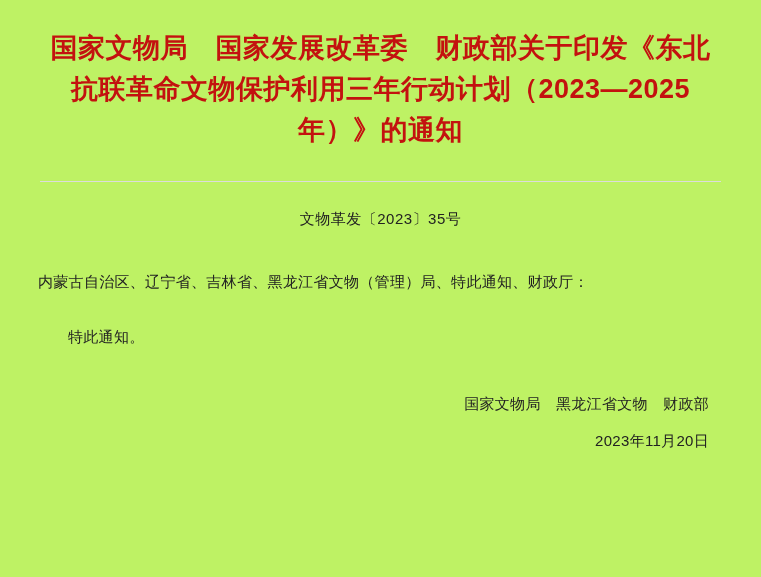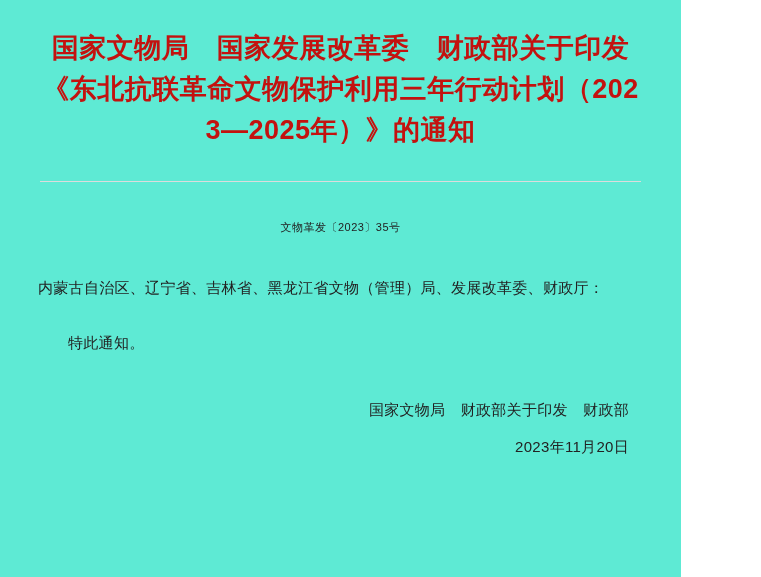--- a/index.html
+++ b/index.html
@@ -9,48 +9,48 @@
   body {
     width: 761px;
     height: 577px;
     background: #ffffff;
     font-family: "Liberation Sans", sans-serif;
     color: #1a1a1a;
     overflow: hidden;
   }
   .page {
     position: relative;
-    width: 681px;
+    width: 761px;
     height: 577px;
     box-sizing: border-box;
     padding: 0 38px;
-    background: #5eead4;
+    background: #bef264;
   }
   .doc-title {
     color: #c3120f;
     font-weight: bold;
     font-size: 27px;
     line-height: 41px;
     text-align: center;
     letter-spacing: 0.5px;
     padding-top: 28px;
     padding-left: 4px;
     padding-right: 4px;
     word-break: break-all;
   }
   .rule {
     height: 1px;
     background: #dcdcdc;
     margin: 30px 2px 0 2px;
   }
   .doc-number {
     text-align: center;
-    font-size: 11px;
+    font-size: 15px;
     color: #222222;
-    margin-top: 38px;
+    margin-top: 28px;
     letter-spacing: 0.5px;
   }
   .recipient {
     font-size: 15px;
     color: #222222;
     margin-top: 38px;
     line-height: 30px;
     letter-spacing: 0.3px;
   }
   .body-para {
@@ -94,24 +94,24 @@
 <body>
 
 <div class="page">
 
   <div class="doc-title">国家文物局　国家发展改革委　财政部关于印发《东北抗联革命文物保护利用三年行动计划（2023—2025年）》的通知</div>
 
   <div class="rule"></div>
 
   <div class="doc-number">文物革发〔2023〕35号</div>
 
-  <div class="recipient">内蒙古自治区、辽宁省、吉林省、黑龙江省文物（管理）局、发展改革委、财政厅：</div>
+  <div class="recipient">内蒙古自治区、辽宁省、吉林省、黑龙江省文物（管理）局、特此通知、财政厅：</div>
 
 
   <div class="closing-para">特此通知。</div>
 
   <div class="signature-block">
-    <div class="signers">国家文物局　财政部关于印发　财政部</div>
+    <div class="signers">国家文物局　黑龙江省文物　财政部</div>
   </div>
 
   <div class="sign-date">2023年11月20日</div>
 
 </div>
 
 </body></html>

